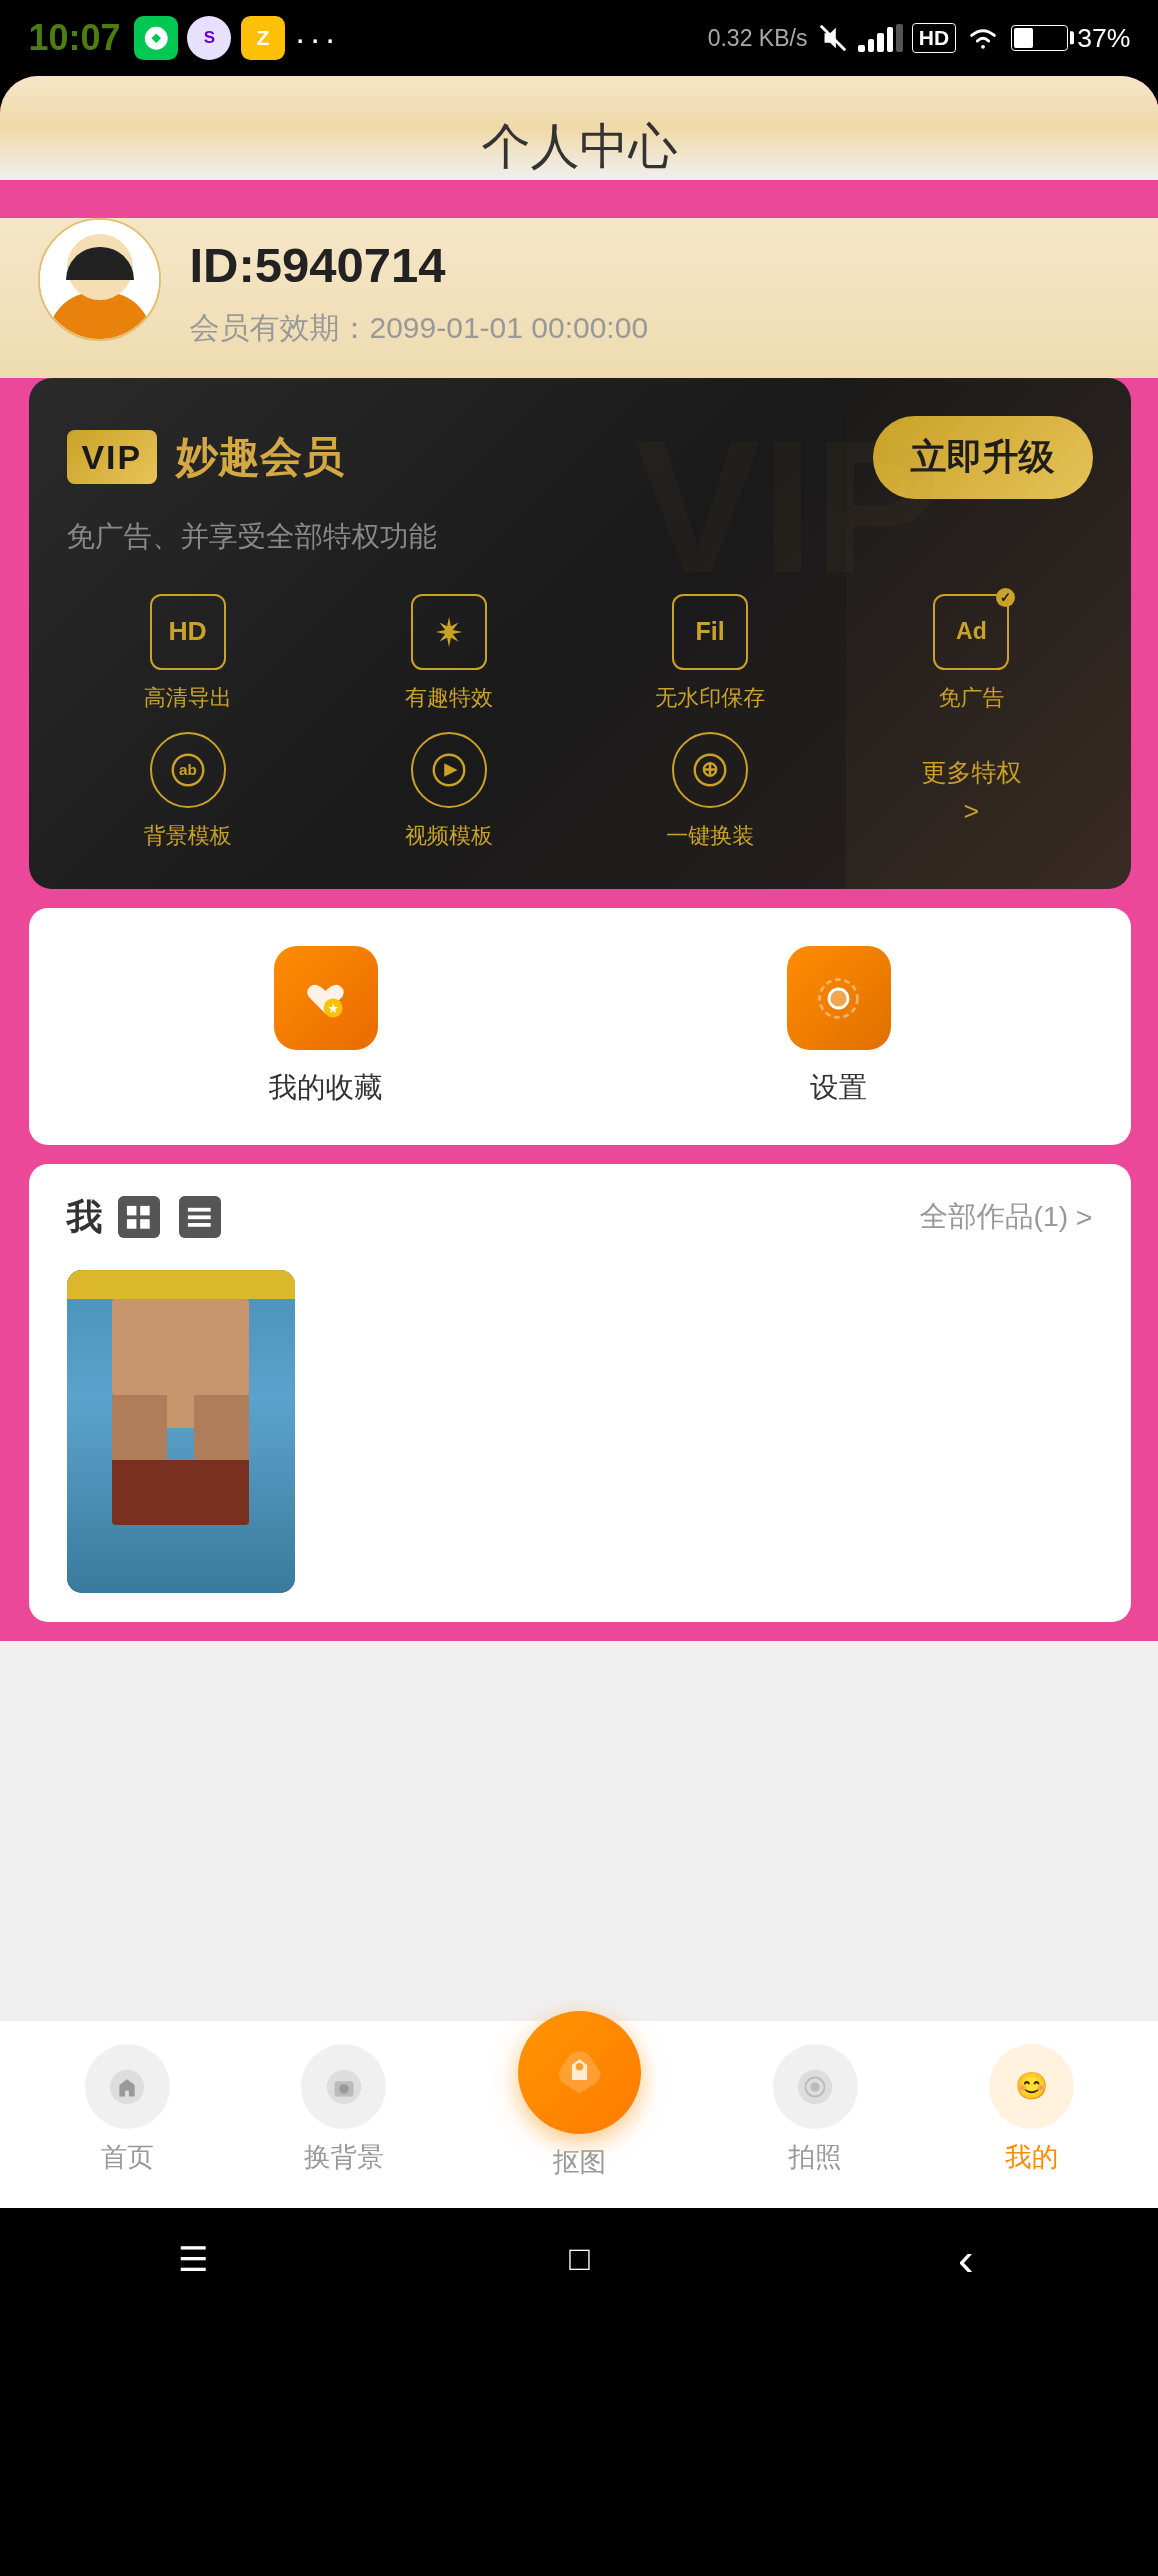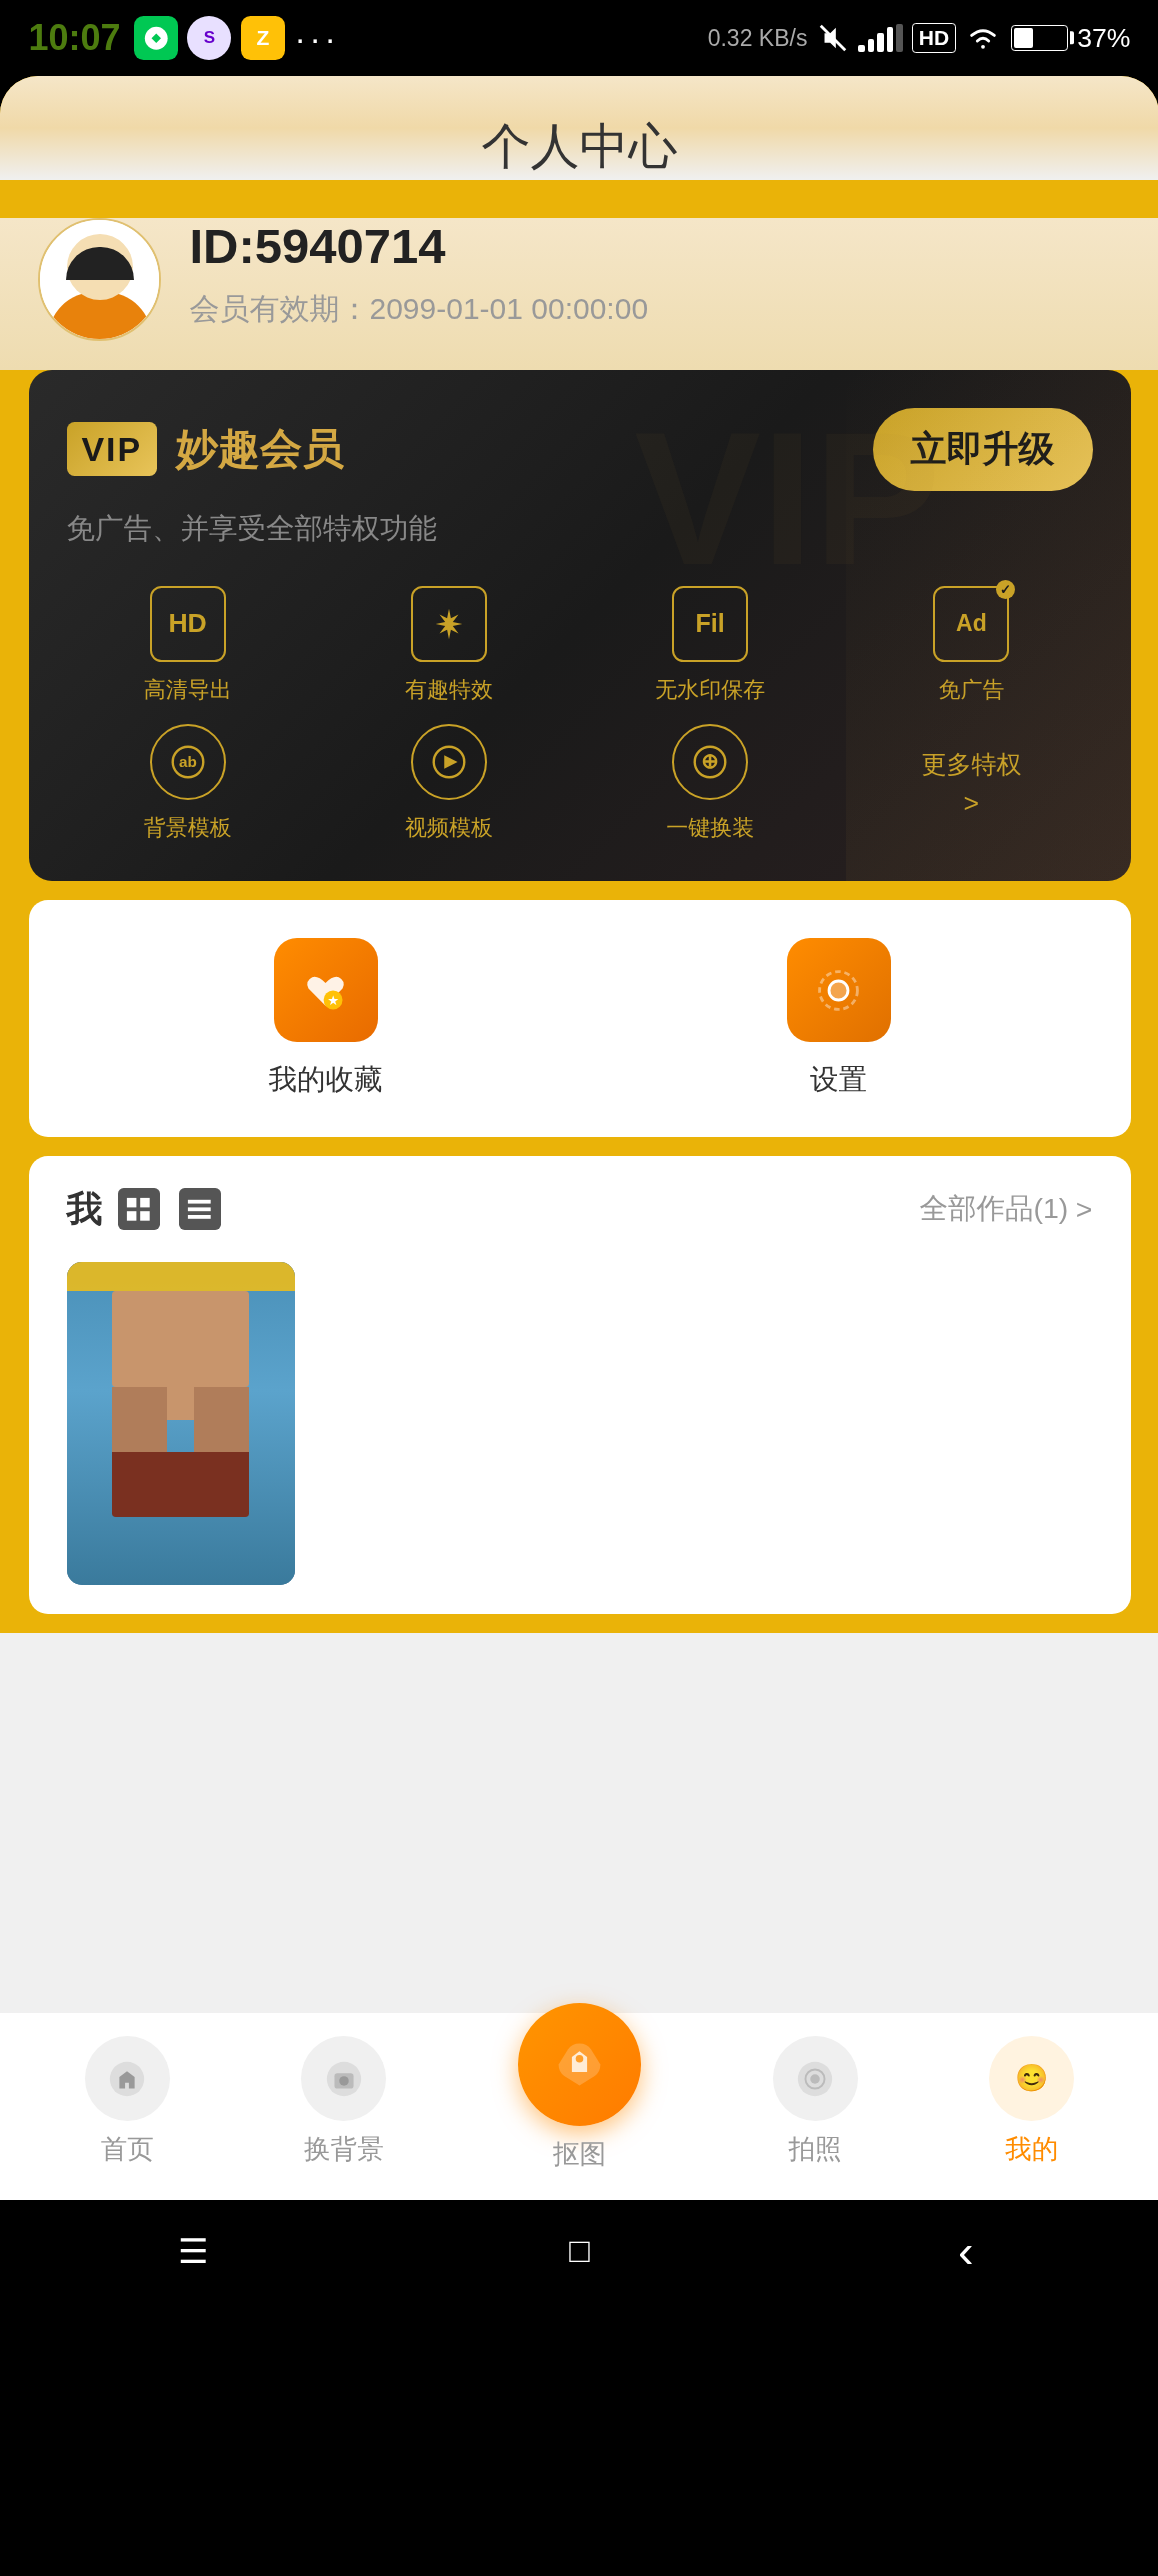--- a/index.html
+++ b/index.html
@@ -108,21 +108,21 @@
       transform: translateY(-50%);
       width: 4.7px;
       height: 13.3px;
       background: #fff;
       border-radius: 0 1.9px 1.9px 0;
     }
 
     
     .app-content {
       width: 100%;
-      background: #eab308;
+      background: #ec4899;
       border-radius: 38px 38px 0 0;
       overflow: hidden;
     }
 
     
     .header {
       background: linear-gradient(180deg, #f5e6c8 0%, #f0d9a8 50%, #f0f0f0 100%);
       padding: 38px 38px 0 38px;
       text-align: center;
     }
@@ -196,21 +196,21 @@
       background: #e8820c;
       border-radius: 52px 52px 0 0;
       position: absolute;
       bottom: 0;
       left: 50%;
       transform: translateX(-50%);
     }
 
     .profile-info {
       flex: 1;
-      padding-top: 0;
+      padding-top: 19px;
     }
 
     .profile-id {
       font-size: 49px;
       font-weight: 700;
       color: #222;
       margin-bottom: 15px;
     }
 
     .membership-expiry {

